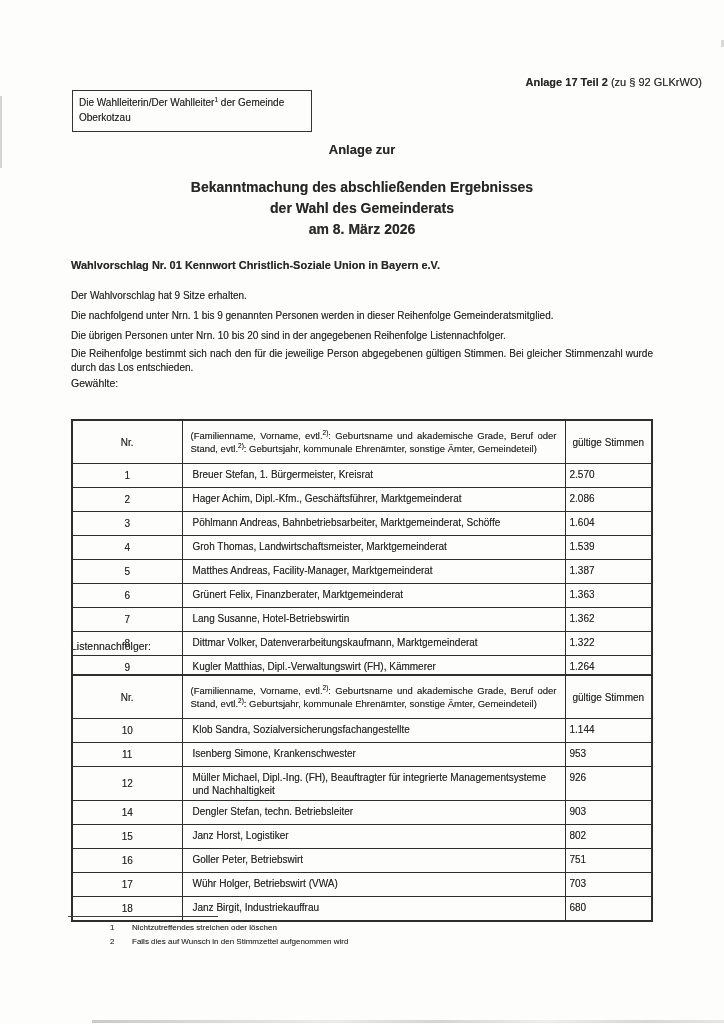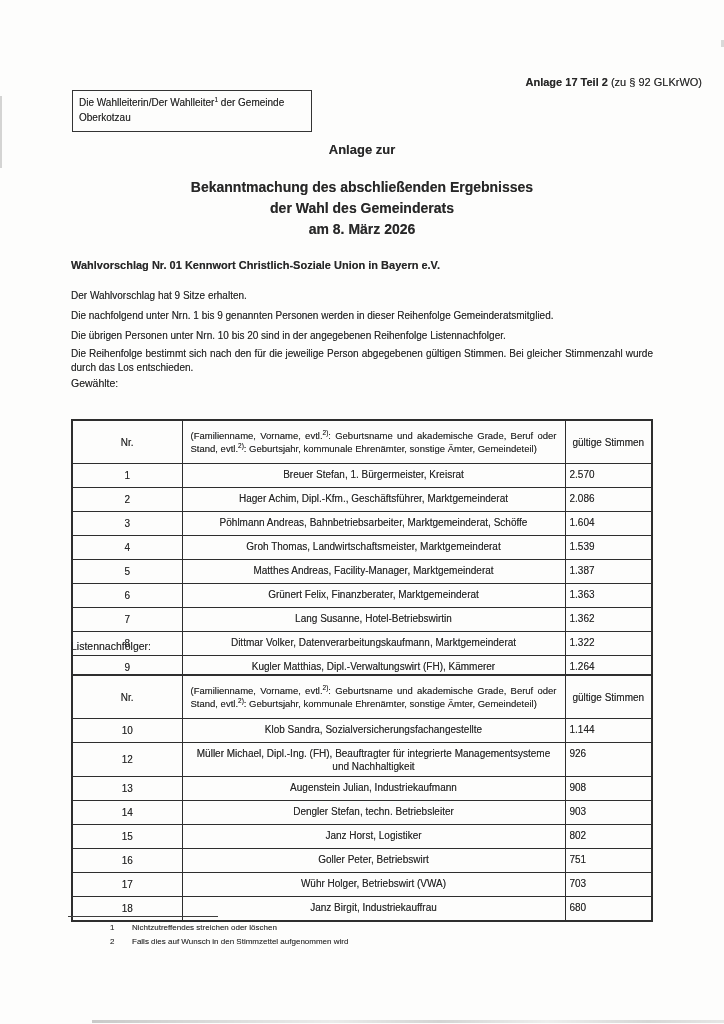--- a/index.html
+++ b/index.html
@@ -34,21 +34,21 @@
   .tblwrap{left:71px;}
   .tbl1{top:402px;} .tbl2{top:657px;}
   table{border-collapse:collapse;table-layout:fixed;width:580px;background:#fdfdfc;margin-top:17px;}
   table,th,td{border:1px solid #2e2e2e;}
   table{border-width:2px;}
   col.c1{width:110px;} col.c2{width:383px;} col.c3{width:87px;}
   th{font-weight:normal;height:38px;vertical-align:middle;font-size:9.5px;line-height:13px;padding:2px 8px;}
   th.h-nr{text-align:center;font-size:10px;}
   th.h-name{text-align:justify;}
   th.h-votes{text-align:center;font-size:10px;padding:2px 4px;}
-  td{font-size:10px;line-height:13px;text-align:center;}
+  td{font-size:10px;line-height:13px;}
   td.c-nr{height:21px;text-align:center;vertical-align:middle;}
   td.c-name{vertical-align:top;padding:4px 10px 3px 10px;}
   td.c-votes{vertical-align:top;text-align:left;padding:4px 7px 3px 4px;}
   
   .fn-rule{top:916px;left:68px;width:150px;border-top:1.2px solid #3c3c3c;height:0;}
   .fn{left:62px;font-size:8px;line-height:11px;color:#3a3a3a;margin-left:48px;}
   .fn .fn-num{display:inline-block;width:22px;}
   .fn1{top:922px;} .fn2{top:936px;}
   
   .art-bottom{left:92px;right:0;bottom:1px;height:3px;
@@ -160,30 +160,30 @@
         <th class="h-votes">gültige Stimmen</th>
       </tr>
     </thead>
     <tbody>
         <tr>
     <td class="c-nr">10</td>
     <td class="c-name">Klob Sandra, Sozialversicherungsfachangestellte</td>
     <td class="c-votes">1.144</td>
   </tr>
         <tr>
+    <td class="c-nr">11</td>
+    <td class="c-name">Isenberg Simone, Krankenschwester</td>
+    <td class="c-votes">953</td>
+  </tr>
+        <tr>
     <td class="c-nr">12</td>
     <td class="c-name">Müller Michael, Dipl.-Ing. (FH), Beauftragter für integrierte Managementsysteme und Nachhaltigkeit</td>
     <td class="c-votes">926</td>
   </tr>
         <tr>
-    <td class="c-nr">13</td>
-    <td class="c-name">Augenstein Julian, Industriekaufmann</td>
-    <td class="c-votes">908</td>
-  </tr>
-        <tr>
     <td class="c-nr">14</td>
     <td class="c-name">Dengler Stefan, techn. Betriebsleiter</td>
     <td class="c-votes">903</td>
   </tr>
         <tr>
     <td class="c-nr">15</td>
     <td class="c-name">Janz Horst, Logistiker</td>
     <td class="c-votes">802</td>
   </tr>
         <tr>

